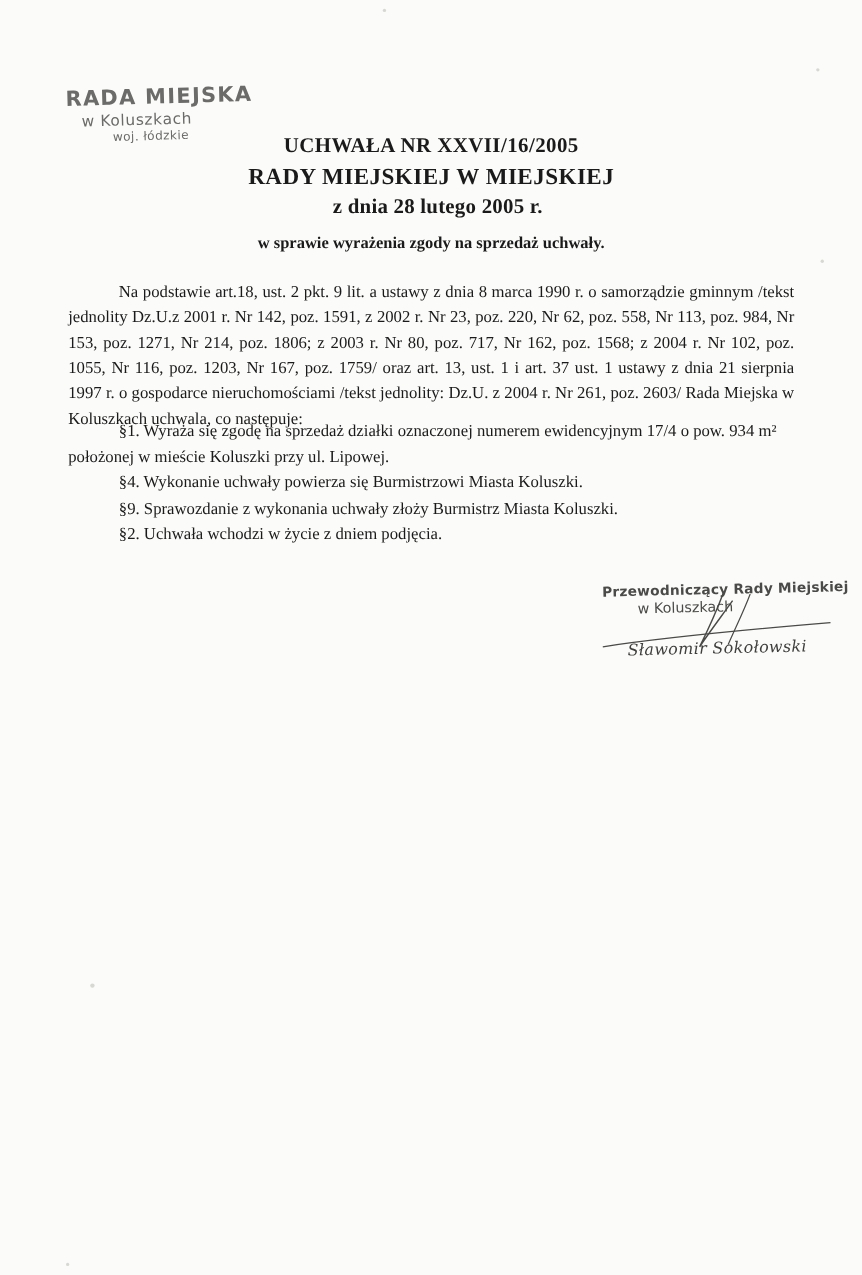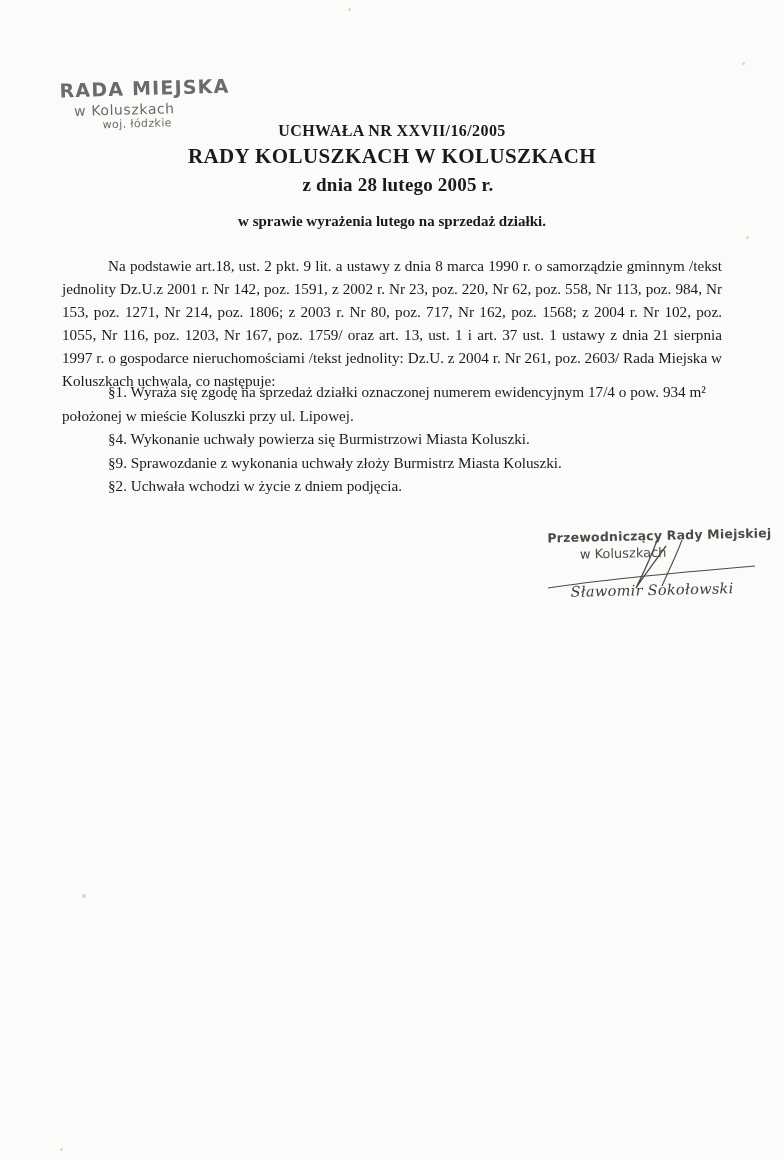--- a/index.html
+++ b/index.html
@@ -62,21 +62,21 @@
 
   
   .title-block {
     position: absolute;
     left: 0;
     right: 0;
     top: 120px;
     text-align: center;
   }
   .title-1 {
-    font-size: 16px;
+    font-size: 19px;
     font-weight: 700;
     letter-spacing: .4px;
     line-height: 1.35;
   }
   .title-2 {
     font-size: 21px;
     font-weight: 700;
     letter-spacing: .4px;
     line-height: 1.35;
   }
@@ -180,25 +180,25 @@
   <div class="scan-speck" style="left:60px; top:1148px; width:3px; height:3px;"></div>
 
   <div class="stamp">
     <div class="l1">RADA MIEJSKA</div>
     <div class="l2">w Koluszkach</div>
     <div class="l3">woj. łódzkie</div>
   </div>
 
   <div class="title-block">
     <div class="title-1">UCHWAŁA  NR  XXVII/16/2005</div>
-    <div class="title-2">RADY KOLUSZKACH  W  KOLUSZKACH</div>
+    <div class="title-2">RADY MIEJSKIEJ  W  MIEJSKIEJ</div>
     <div class="title-3">z dnia 28 lutego 2005 r.</div>
   </div>
 
-  <div class="subject">w sprawie wyrażenia lutego na sprzedaż działki.</div>
+  <div class="subject">w sprawie wyrażenia zgody na sprzedaż uchwały.</div>
 
   <div class="legal"><span class="indent"></span><span>Na podstawie art.18, ust. 2 pkt. 9 lit. a ustawy z dnia 8 marca 1990 r. o samorządzie gminnym /tekst jednolity Dz.U.z 2001 r. Nr 142, poz. 1591, z 2002 r. Nr 23, poz. 220, Nr 62, poz. 558, Nr 113, poz. 984, Nr 153, poz. 1271, Nr 214, poz. 1806; z 2003 r. Nr 80, poz. 717, Nr 162, poz. 1568; z 2004 r. Nr 102, poz. 1055, Nr 116, poz. 1203, Nr 167, poz. 1759/ oraz art. 13, ust. 1 i art. 37 ust. 1 ustawy z dnia 21 sierpnia 1997 r. o gospodarce nieruchomościami /tekst jednolity: Dz.U. z 2004 r. Nr  261, poz. 2603/ Rada Miejska w Koluszkach uchwala, co następuje:</span></div>
 
   <div class="body-sections">
     <p class="sec">§1. Wyraża się zgodę na sprzedaż działki oznaczonej numerem ewidencyjnym 17/4 o pow. 934 m² położonej w mieście Koluszki przy ul. Lipowej.</p>
     <p class="sec">§4. Wykonanie uchwały powierza się Burmistrzowi Miasta Koluszki.</p>
     <p class="sec">§9. Sprawozdanie z wykonania uchwały złoży Burmistrz Miasta Koluszki.</p>
     <p class="sec">§2. Uchwała wchodzi w życie z dniem podjęcia.</p>
   </div>
 

